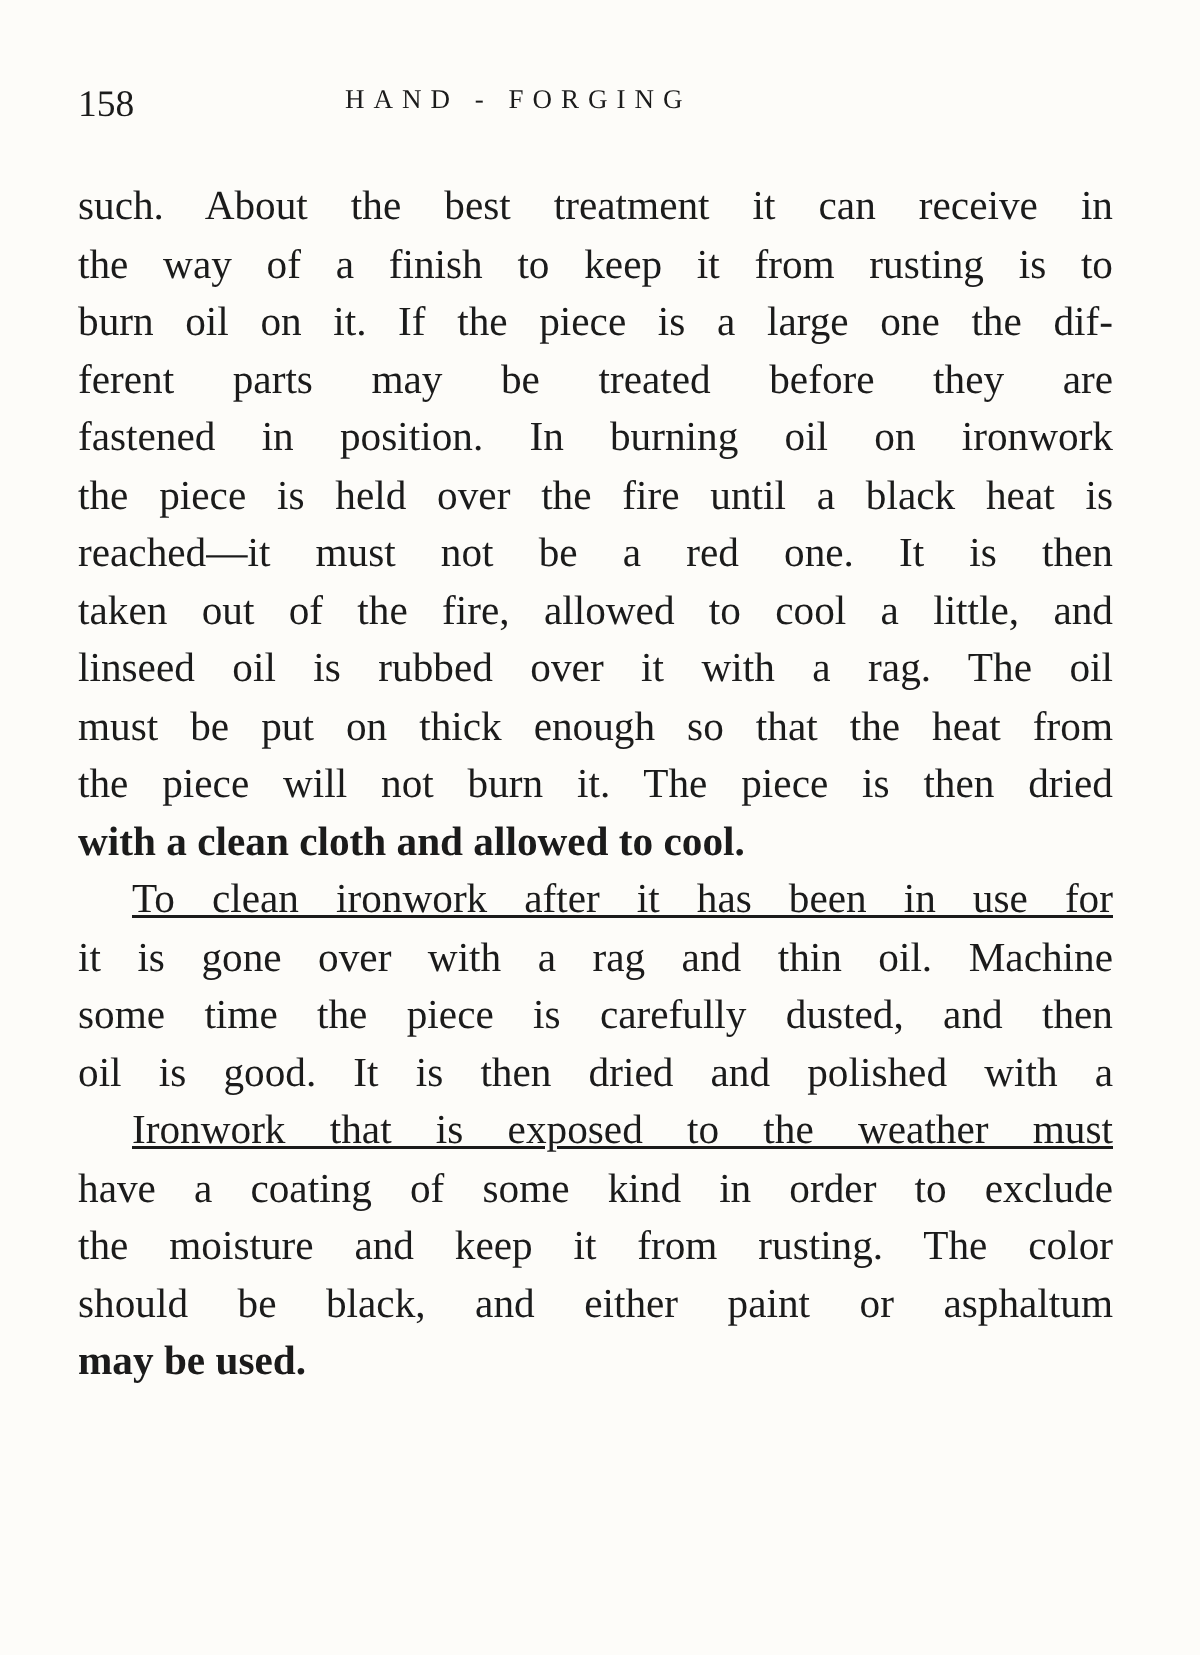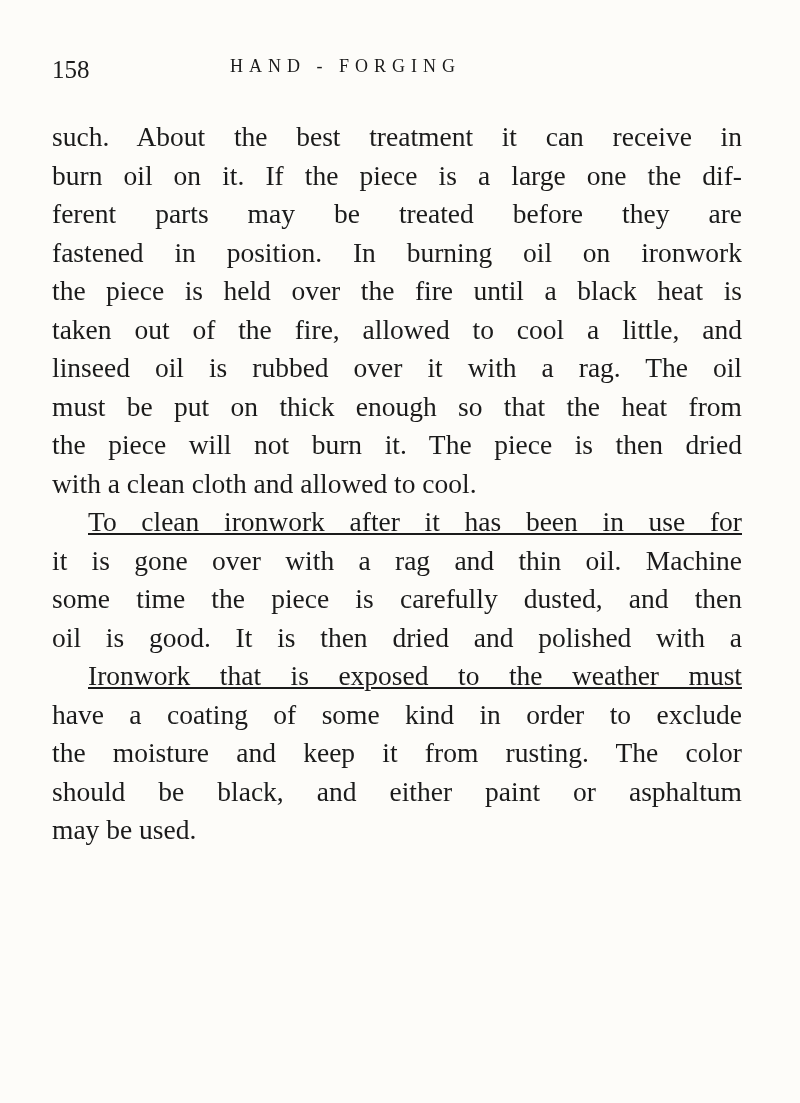--- a/index.html
+++ b/index.html
@@ -25,38 +25,40 @@
   }
   .body-text {
     position: absolute; top: 118px; left: 52px; width: 690px;
     font-size: 27.5px; line-height: 38.5px;
   }
   .line {
     display: block; white-space: nowrap;
     text-align: justify; text-align-last: justify;
     height: 38.5px;
   }
-  .line.last { text-align-last: left; }
+  .line.last { text-align-last: left; font-weight: bold; }
   .line.indent { padding-left: 36px; text-decoration: underline; }
 </style>
 </head>
 <body>
 
 <div class="header">
   <span class="page-number">158</span>
   <span class="running-title">HAND - FORGING</span>
 </div>
 
 <div class="body-text">
   <div>
     <span class="line">such.  About the best treatment it can receive in</span>
+    <span class="line">the way of a finish to keep it from rusting is to</span>
     <span class="line">burn oil on it.  If the piece is a large one the dif-</span>
     <span class="line">ferent parts may be treated before they are</span>
     <span class="line">fastened in position.  In burning oil on ironwork</span>
     <span class="line">the piece is held over the fire until a black heat is</span>
+    <span class="line">reached—it must not be a red one.  It is then</span>
     <span class="line">taken out of the fire, allowed to cool a little, and</span>
     <span class="line">linseed oil is rubbed over it with a rag.  The oil</span>
     <span class="line">must be put on thick enough so that the heat from</span>
     <span class="line">the piece will not burn it.  The piece is then dried</span>
     <span class="line last">with a clean cloth and allowed to cool.</span>
   </div>
   <div>
     <span class="line indent">To clean ironwork after it has been in use for</span>
     <span class="line">it is gone over with a rag and thin oil.  Machine</span>
     <span class="line">some time the piece is carefully dusted, and then</span>

